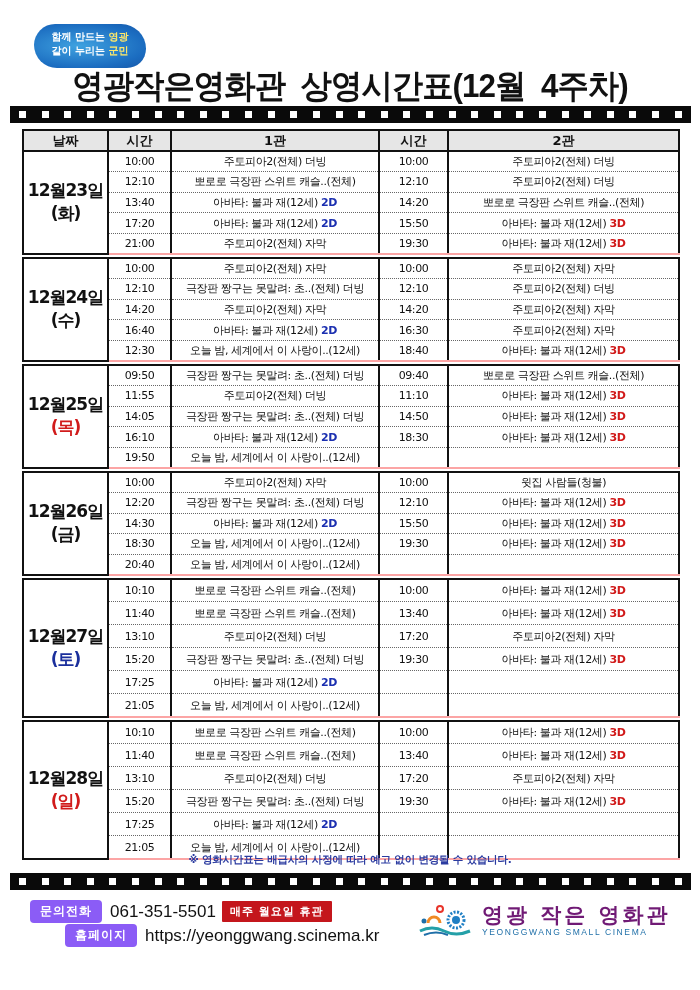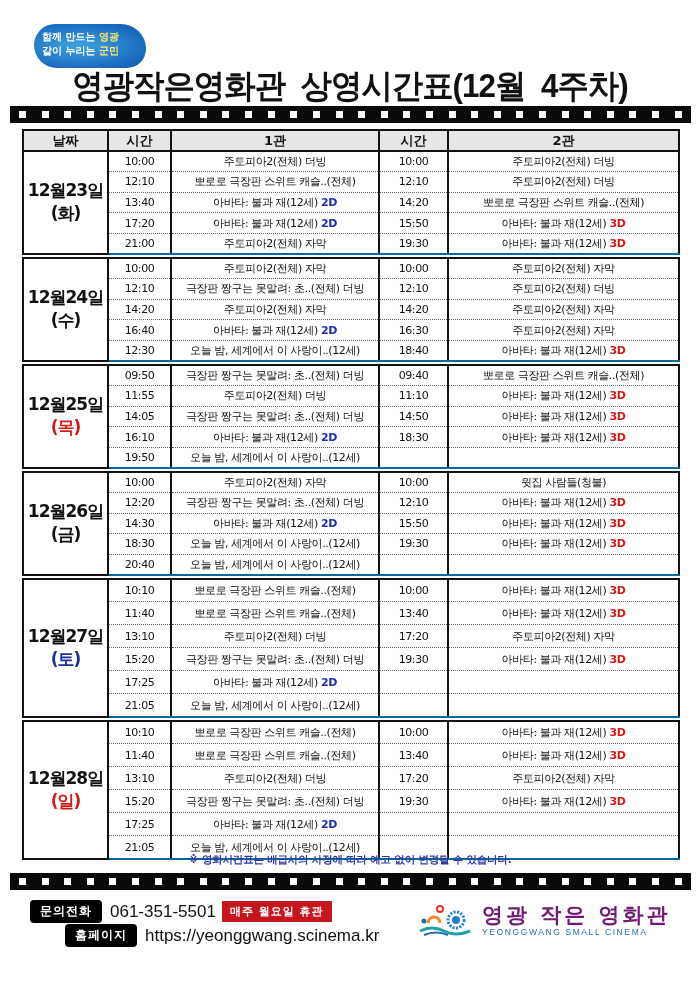--- a/index.html
+++ b/index.html
@@ -6,21 +6,21 @@
   body {
     width: 700px; height: 990px; background: #ffffff;
     font-family: "DejaVu Sans", "Liberation Sans", sans-serif;
     color: #111; position: relative; overflow: hidden;
   }
   .top-logo {
     position: absolute; left: 34px; top: 24px; width: 112px; height: 44px;
     background: radial-gradient(ellipse at 40% 50%, #3fa2e0 0%, #1b6cc0 70%, #1657a8 100%);
     border-radius: 22px 26px 20px 24px;
     color: #fff; font-size: 10px; line-height: 14px; font-weight: bold;
-    padding: 6px 8px; 
+    padding: 6px 8px; text-align: center;
   }
   .top-logo .l1, .top-logo .l2 { display: block; white-space: nowrap; }
   .top-logo .accent { color: #ffe86a; }
   .title {
     position: absolute; left: 0; top: 64px; width: 700px; text-align: center;
     font-family: "Liberation Sans", "DejaVu Sans", sans-serif;
     font-weight: bold; font-size: 33px; letter-spacing: -1px; color: #111;
     transform: scaleX(0.95);
   }
   .film {
@@ -45,21 +45,21 @@
     font-weight: bold; font-size: 13px;
   }
   table.sched td {
     border-left: 2px solid #111; border-right: 2px solid #111;
     border-bottom: 1px dotted #666; font-size: 11px; text-align: center;
     white-space: nowrap; overflow: hidden; height: 20.6px; padding: 0 2px;
     letter-spacing: -0.4px;
   }
   table.sched td.time { font-size: 11px; }
   table.sched tr.first td { border-top: 2px solid #111; }
-  table.sched tr.last td { border-bottom: 2px solid #0369a1; }
+  table.sched tr.last td { border-bottom: 2px solid #fca5a5; }
   table.sched tr.gap td { height: 4px; border: none; padding: 0; }
   table.sched td.date {
     border: 2px solid #111; font-weight: bold; font-size: 17px; line-height: 23px;
     letter-spacing: -1px;
   }
   .dow { display: block; font-size: 17px; }
   .dow.sat { color: #1b2f9c; }
   .dow.red { color: #d11b1b; }
   .fmt2d { color: #1b2fb0; font-weight: bold; }
   .fmt3d { color: #d11b1b; font-weight: bold; }
@@ -67,21 +67,21 @@
 
   .notice {
     position: absolute; left: 0; top: 853px; width: 700px; text-align: center;
     font-size: 10.5px; color: #2b3ba0; font-weight: bold; letter-spacing: -0.2px;
   }
 
   .info-row { position: absolute; left: 30px; display: flex; align-items: center; }
   .info-row.r1 { top: 900px; }
   .info-row.r2 { top: 924px; margin-left: 35px; }
   .lbl {
-    background: #000000; color: #fff; border-radius: 4px; font-size: 12px;
+    background: #8b5cf6; color: #fff; border-radius: 4px; font-size: 12px;
     padding: 3px 6px; width: 72px; text-align: center; font-weight: bold; letter-spacing: 1px;
   }
   .val { font-family: "Liberation Sans", sans-serif; font-size: 17px; margin-left: 8px; color: #111; }
   .badge-closed {
     background: #c4161c; color: #fff; border-radius: 1px; font-size: 11px; font-weight: bold;
     padding: 3px 8px; margin-left: 6px; letter-spacing: 1px;
   }
   .brand {
     position: absolute; left: 418px; top: 903px; display: flex; align-items: center;
   }

